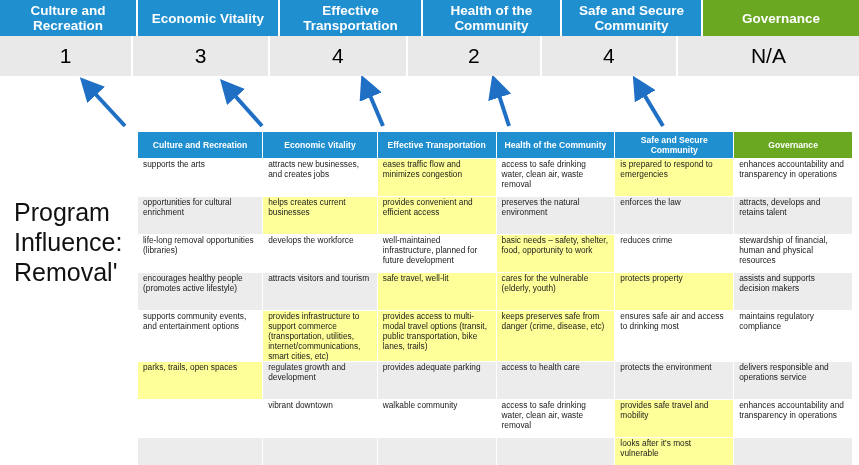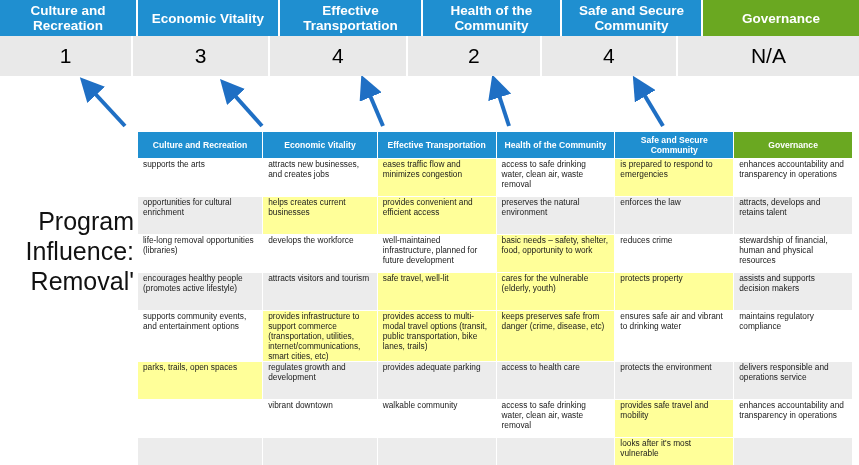--- a/index.html
+++ b/index.html
@@ -66,26 +66,26 @@
     top: 76px;
     width: 859px;
     height: 56px;
     pointer-events: none;
   }
 
   
   .caption {
     position: absolute;
     left: 14px;
-    top: 206px;
+    top: 197px;
     width: 120px;
     font-size: 25px;
     color: #111111;
     line-height: 30px;
-    text-align: right;
+    text-align: left;
   }
 
   
   .matrix {
     position: absolute;
     left: 137px;
     top: 131px;
     width: 716px;
     border-collapse: collapse;
     table-layout: fixed;
@@ -214,21 +214,21 @@
         <td class="hl">safe travel, well-lit</td>
         <td class="hl">cares for the vulnerable (elderly, youth)</td>
         <td class="hl">protects property</td>
         <td>assists and supports decision makers</td>
       </tr>
       <tr>
         <td>supports community events, and entertainment options</td>
         <td class="hl">provides infrastructure to support commerce (transportation, utilities, internet/communications, smart cities, etc)</td>
         <td class="hl">provides access to multi-modal travel options (transit, public transportation, bike lanes, trails)</td>
         <td class="hl">keeps preserves safe from danger (crime, disease, etc)</td>
-        <td>ensures safe air and vibrant to drinking water</td>
+        <td>ensures safe air and access to drinking most</td>
         <td>maintains regulatory compliance</td>
       </tr>
       <tr class="shade">
         <td class="hl">parks, trails, open spaces</td>
         <td>regulates growth and development</td>
         <td>provides adequate parking</td>
         <td>access to health care</td>
         <td>protects the environment</td>
         <td>delivers responsible and operations service</td>
       </tr>

